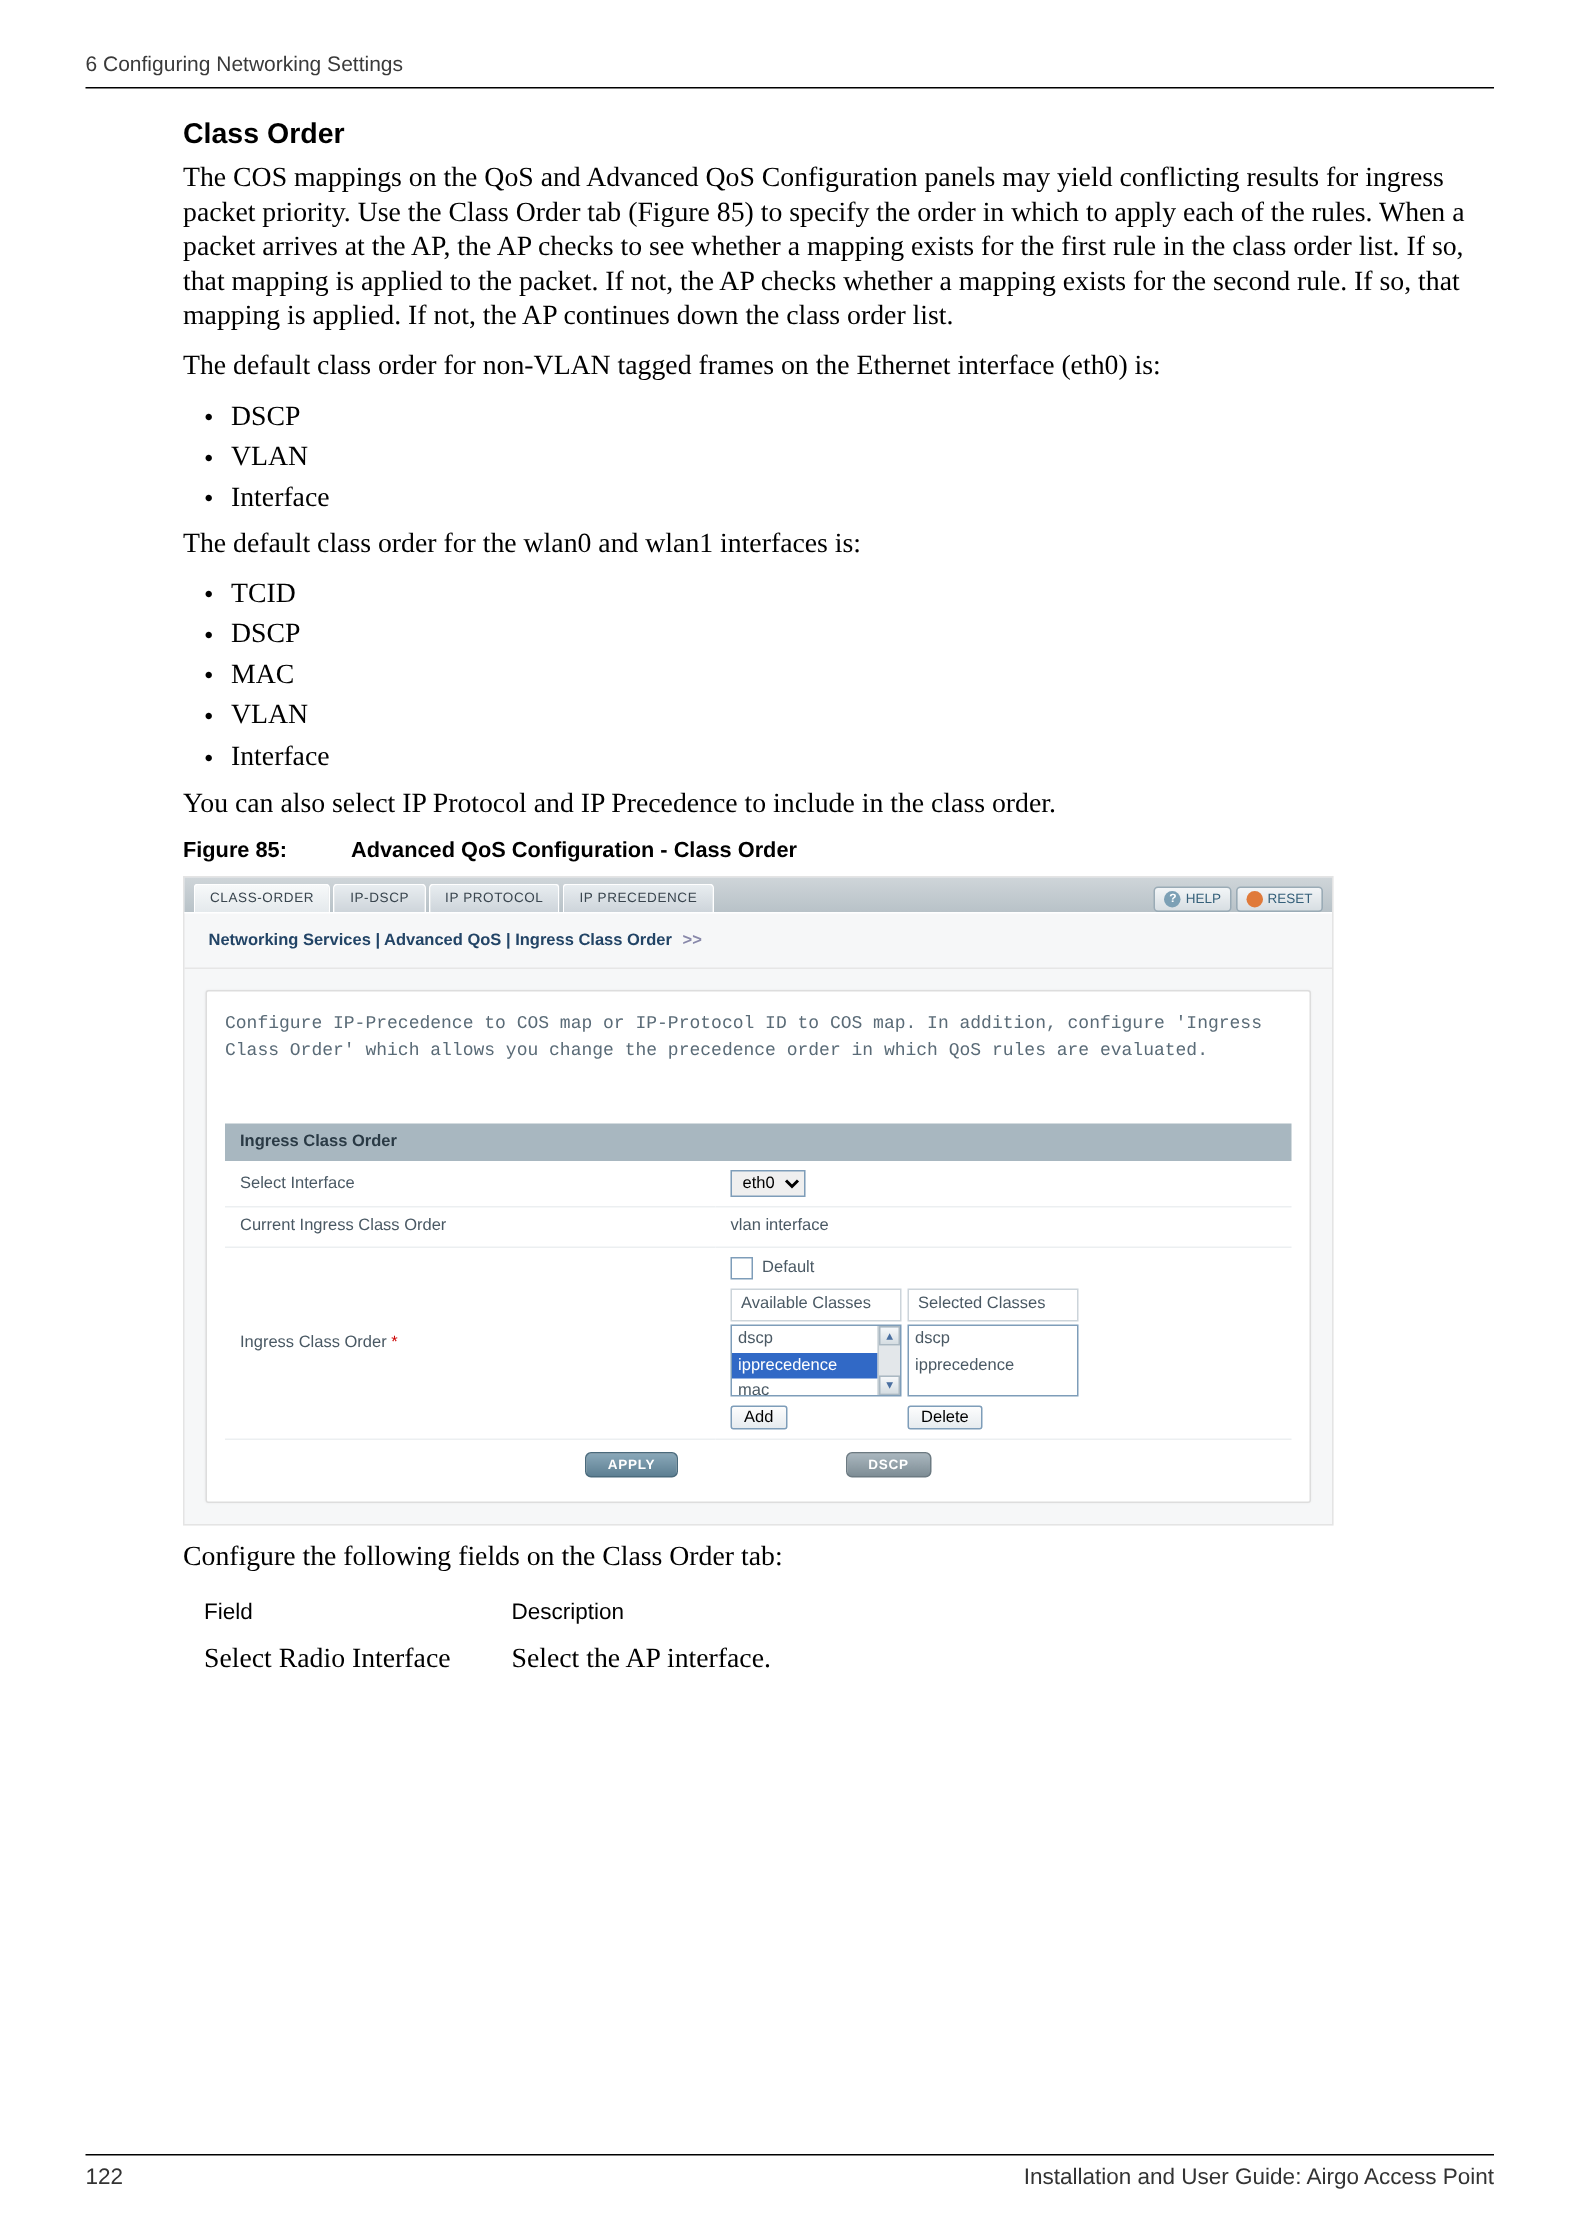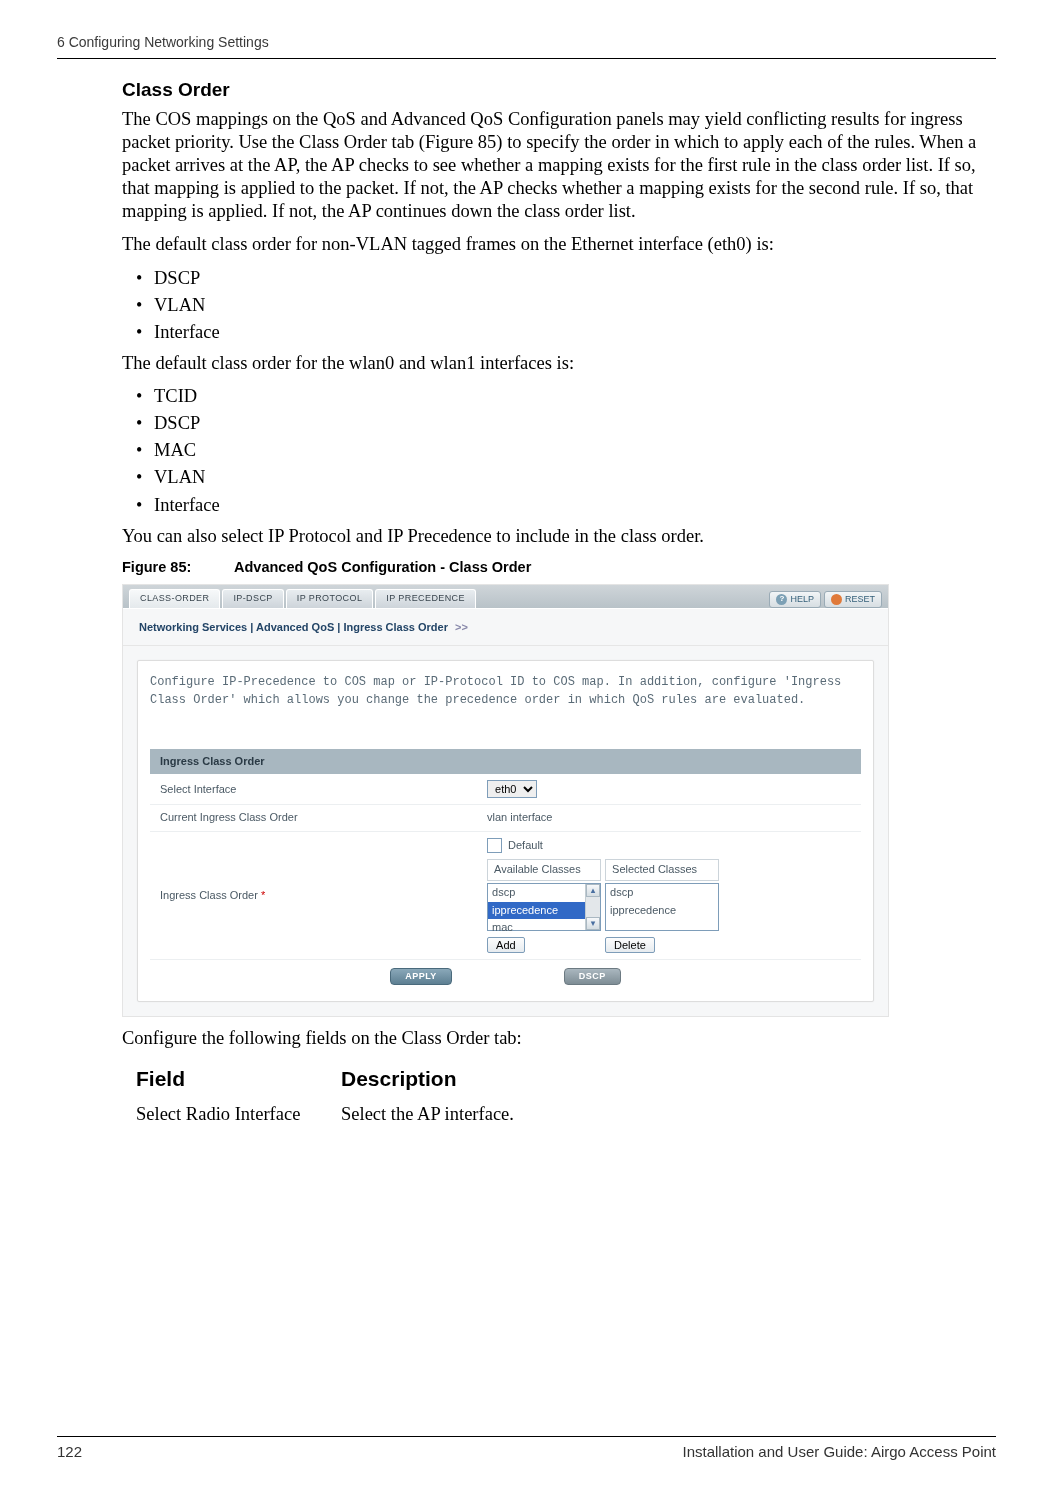--- a/index.html
+++ b/index.html
@@ -61,22 +61,22 @@
   .figcap {
     font-family: Arial, Helvetica, sans-serif;
     font-weight: bold;
     font-size: 14.5px;
     margin-top: 8px;
     margin-bottom: 8px;
   }
   .figcap .figno { display:inline-block; width: 112px; }
   .field-header td {
     font-family: Arial, Helvetica, sans-serif;
-    font-weight: bold;
-    font-size: 21px;
+    font-weight: normal;
+    font-size: 15px;
     padding: 6px 0;
   }
   .field-body td {
     font-size: 18.5px;
     padding: 4px 0;
   }
   table.fields {
     margin-left: 14px;
     border-collapse: collapse;
   }

